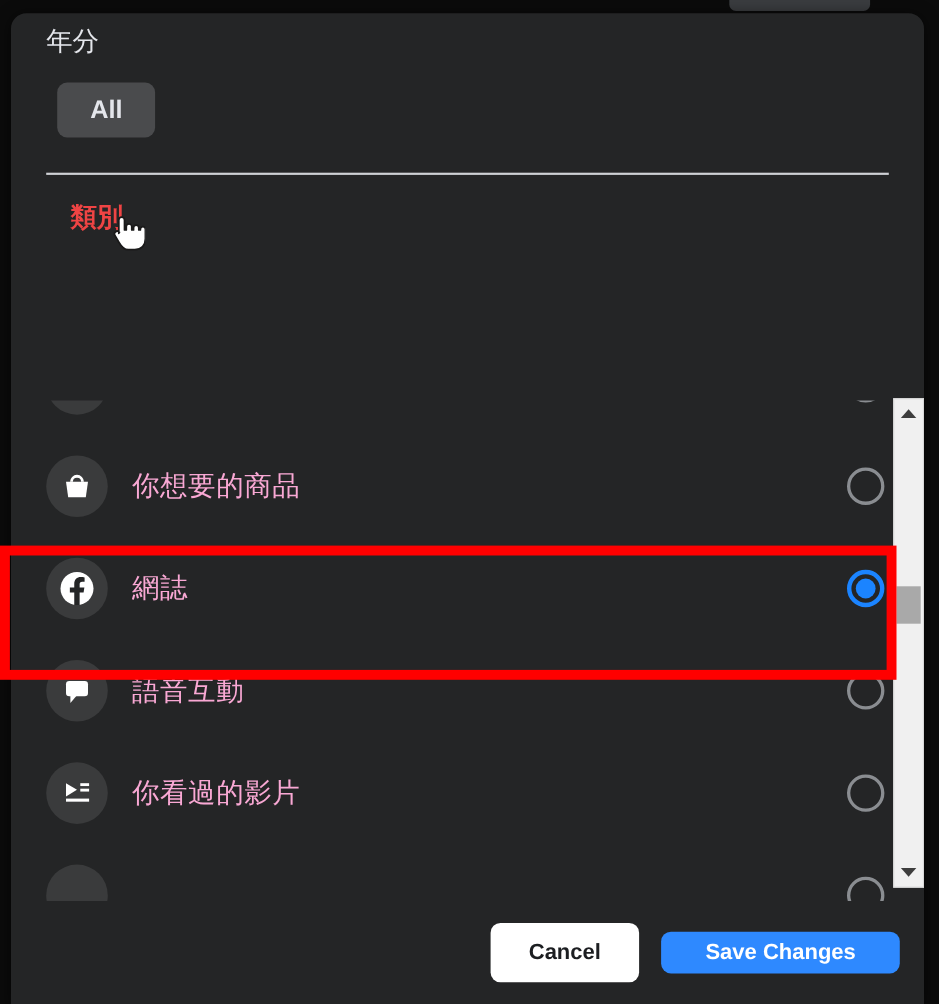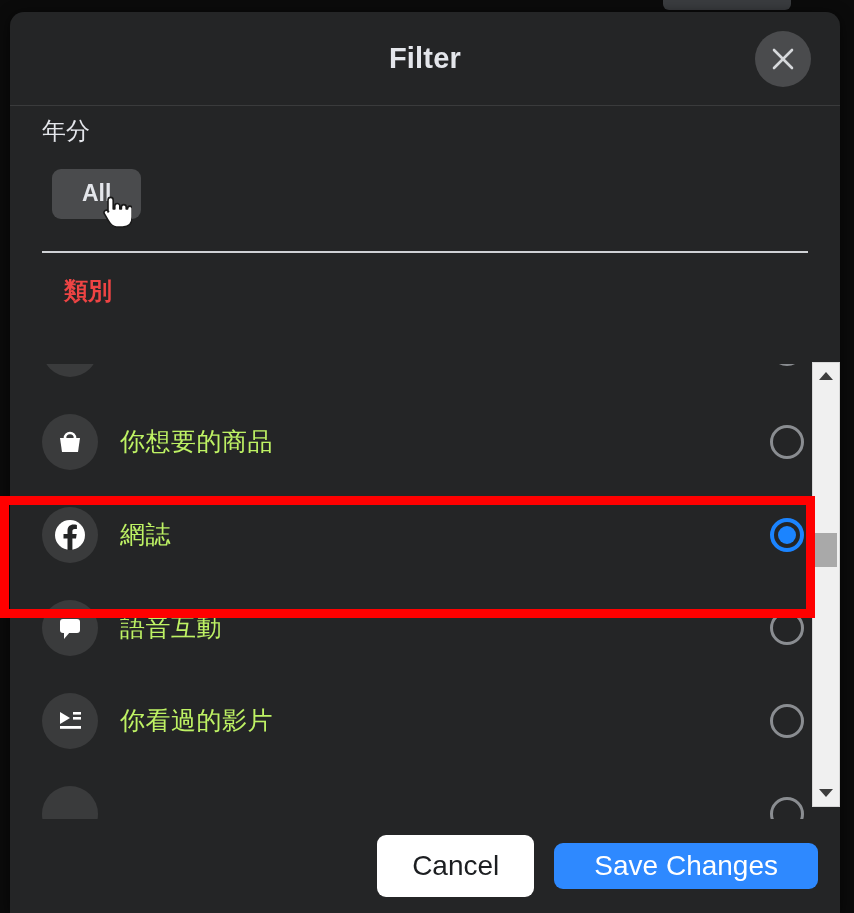--- a/index.html
+++ b/index.html
@@ -147,21 +147,21 @@
     background: #3a3b3c;
     display: flex;
     align-items: center;
     justify-content: center;
     margin-right: 22px;
   }
   .cat-icon.fb { background: #3a3b3c; }
   .cat-label {
     flex: 1;
     font-size: 25px;
-    color: #bef264;
+    color: #f9a8d4;
     letter-spacing: 0.5px;
   }
   .radio {
     width: 34px;
     height: 34px;
     min-width: 34px;
     border-radius: 50%;
     border: 3px solid #8a8d91;
     box-sizing: border-box;
     background: transparent;
@@ -232,22 +232,22 @@
     display: flex;
     align-items: center;
     justify-content: flex-end;
     gap: 20px;
     padding-right: 22px;
     box-sizing: border-box;
   }
   .btn {
     border: none;
     border-radius: 9px;
-    font-size: 28px;
-    font-weight: normal;
+    font-size: 20px;
+    font-weight: bold;
     cursor: pointer;
     line-height: 1;
   }
   .btn-cancel {
     background: #ffffff;
     color: #1c1e21;
     padding: 17px 35px;
   }
   .btn-save {
     background: #2e89ff;
@@ -281,31 +281,20 @@
 </style>
 </head>
 <body>
 
 <div id="root">
 
   <div class="bg-chip"></div>
 
   <div class="modal">
 
-    <div class="modal-header">
-      <div class="modal-title">Filter</div>
-      <button class="close-btn">
-        <span>
-          <svg width="26" height="26" viewBox="0 0 26 26">
-            <line x1="4" y1="4" x2="22" y2="22" stroke="#d6d8db" stroke-width="2.6" stroke-linecap="round"></line>
-            <line x1="22" y1="4" x2="4" y2="22" stroke="#d6d8db" stroke-width="2.6" stroke-linecap="round"></line>
-          </svg>
-        </span>
-      </button>
-    </div>
 
     <div class="section">
       <div class="section-title">年分</div>
       <div class="pill-row">
         <button class="pill">All</button>
       </div>
       <div class="divider"></div>
       <div class="cat-title">類別</div>
     </div>
 

